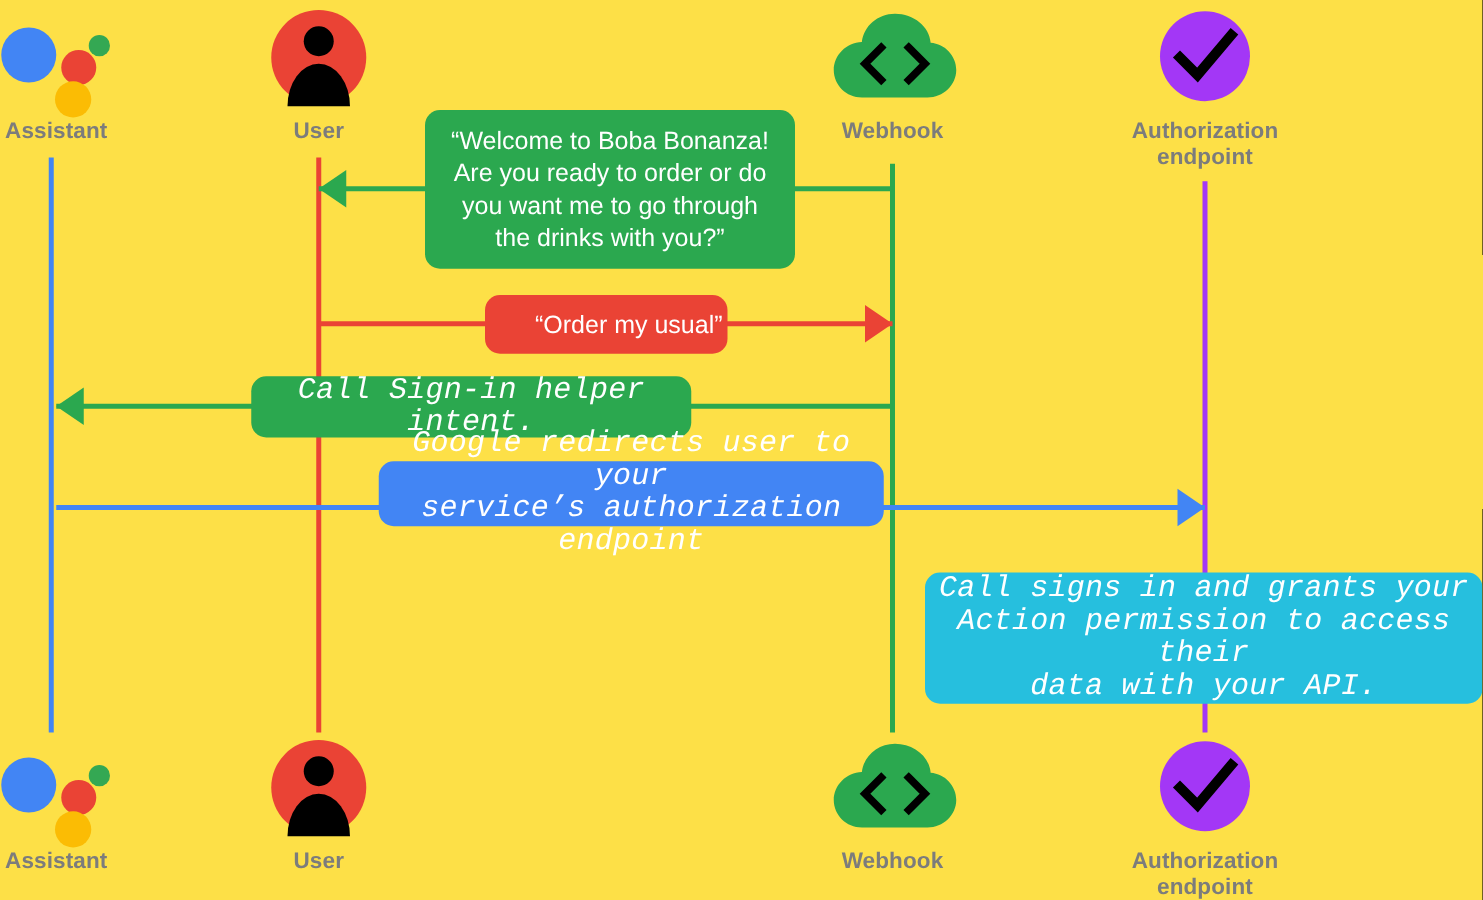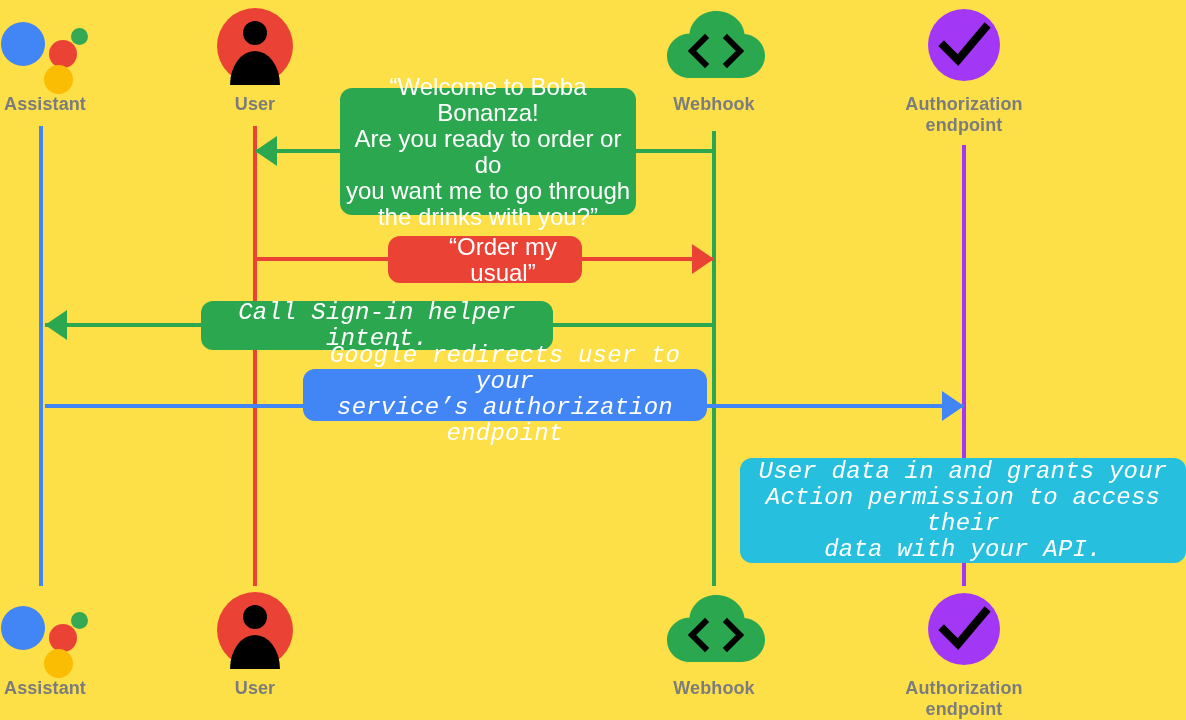--- a/index.html
+++ b/index.html
@@ -109,21 +109,21 @@
     color: #ffffff;
     box-sizing: border-box;
     display: flex;
     align-items: center;
     justify-content: center;
     text-align: center;
     white-space: pre-line;
   }
   .bubble.sans {
     font-family: "Liberation Sans", sans-serif;
-    font-size: 24px;
+    font-size: 20px;
     line-height: 26px;
   }
   .bubble.mono {
     font-family: "Liberation Mono", "DejaVu Sans Mono", monospace;
     font-style: italic;
     font-size: 24px;
     line-height: 26px;
     letter-spacing: 0.2px;
   }
 </style>
@@ -240,18 +240,18 @@
 
   <div id="bubbles-layer">
       <div class="bubble sans" style="left: 340px; top: 88px; width: 296px; height: 127px; background: rgb(43, 168, 79);">“Welcome to Boba Bonanza!
 Are you ready to order or do
 you want me to go through
 the drinks with you?”</div>
       <div class="bubble sans" style="left: 388px; top: 236px; width: 194px; height: 47px; background: rgb(234, 67, 53); padding-left: 36px;">“Order my usual”</div>
       <div class="bubble mono" style="left: 201px; top: 301px; width: 352px; height: 49px; background: rgb(43, 168, 79);">Call Sign-in helper intent.</div>
       <div class="bubble mono" style="left: 303px; top: 369px; width: 404px; height: 52px; background: rgb(66, 133, 244);">Google redirects user to your
 service’s authorization endpoint</div>
-      <div class="bubble mono" style="left: 740px; top: 458px; width: 446px; height: 105px; background: rgb(38, 191, 222);">User data in and grants your
+      <div class="bubble mono" style="left: 740px; top: 458px; width: 446px; height: 105px; background: rgb(38, 191, 222);">Call signs in and grants your
 Action permission to access their
 data with your API.</div>
     </div>
 
 </div>
 
 </body></html>

